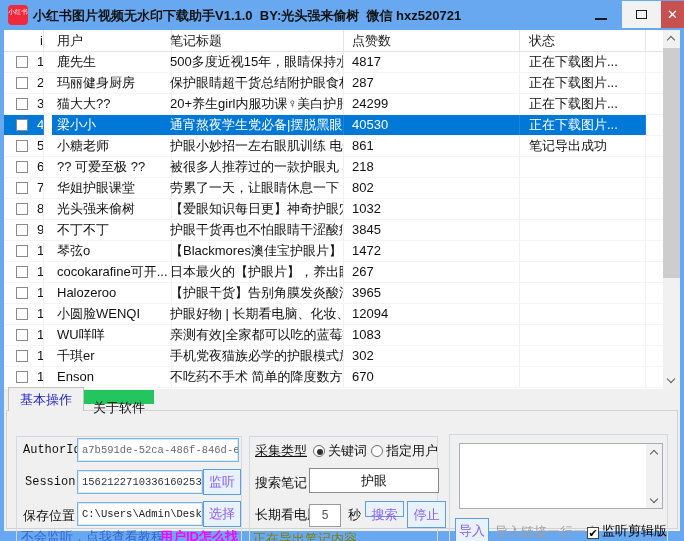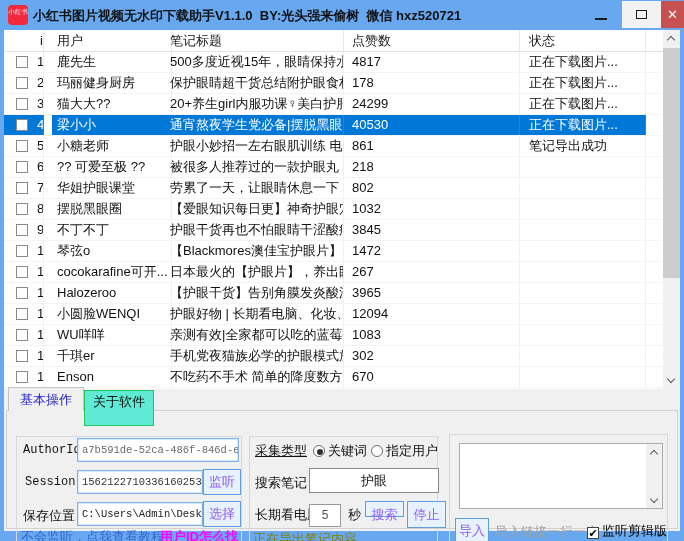--- a/index.html
+++ b/index.html
@@ -49,21 +49,21 @@
   .chev{position:absolute;left:5px;width:6px;height:6px;border-left:1.6px solid #5a5a5a;border-top:1.6px solid #5a5a5a;}
   .chev.u{top:7px;transform:rotate(45deg);} .chev.d{top:4px;transform:rotate(225deg);}
   .sb-thumb{position:absolute;left:0;top:18px;width:17px;height:230px;background:#cdcdcd;}
 
   
   .bottom{position:absolute;left:4px;top:389px;width:676px;height:142px;background:var(--panel);}
   .page{position:absolute;left:2px;top:21px;width:672px;height:119px;border:1px solid #d2d2d2;background:var(--panel);}
   .tab{position:absolute;font-size:13px;cursor:pointer;text-align:center;}
   .tab-basic{left:4px;top:-2px;width:76px;height:24px;line-height:24px;background:var(--panel);
     border:1px solid #c2c2c2;border-bottom:none;color:var(--tabBlue);z-index:3;}
-  .tab-about{left:80px;top:1px;width:70px;height:36px;line-height:21px;background:#5eead4;border:1px solid #22c55e;color:#111;z-index:2;}
+  .tab-about{left:80px;top:1px;width:70px;height:14px;line-height:21px;background:#a3a3a3;border:7px solid #22c55e;color:#111;z-index:2;}
 
   .group{position:absolute;border:1px solid #d3d9df;}
   .g-left{left:9px;top:25px;width:226px;height:110px;}
   .g-mid{left:242px;top:25px;width:189px;height:110px;}
   .g-right{left:442px;top:23px;width:219px;height:110px;}
 
   .lbl{position:absolute;font-size:13px;color:#111;white-space:nowrap;}
   .mono{font-family:"Liberation Mono","DejaVu Sans Mono",monospace;}
   .field{position:absolute;background:#fff;border:1px solid #7fb2e5;box-shadow:inset 0 0 0 1px #d6e9f9;
     font-family:"Liberation Mono","DejaVu Sans Mono",monospace;font-size:10.5px;line-height:22px;
@@ -147,21 +147,21 @@
       <div class="td c5">正在下载图片...</div>
       <div class="td c6"></div>
     </div>
         <div class="tr">
       <div class="td c1">
         <span class="cb"></span>
         <span class="idt">2</span>
       </div>
       <div class="td c2">玛丽健身厨房</div>
       <div class="td c3">保护眼睛超干货总结附护眼食材及日常用眼注意事...</div>
-      <div class="td c4">178</div>
+      <div class="td c4">287</div>
       <div class="td c5">正在下载图片...</div>
       <div class="td c6"></div>
     </div>
         <div class="tr">
       <div class="td c1">
         <span class="cb"></span>
         <span class="idt">3</span>
       </div>
       <div class="td c2">猫大大??</div>
       <div class="td c3">20+养生girl内服功课♀美白护肝护眼增发</div>
@@ -211,21 +211,21 @@
       <div class="td c3">劳累了一天，让眼睛休息一下，视力调焦动态图。...</div>
       <div class="td c4">802</div>
       <div class="td c5"></div>
       <div class="td c6"></div>
     </div>
         <div class="tr">
       <div class="td c1">
         <span class="cb"></span>
         <span class="idt">8</span>
       </div>
-      <div class="td c2">摆脱黑眼圈</div>
+      <div class="td c2">光头强来偷树</div>
       <div class="td c3">【爱眼知识每日更】神奇护眼穴位</div>
       <div class="td c4">1032</div>
       <div class="td c5"></div>
       <div class="td c6"></div>
     </div>
         <div class="tr">
       <div class="td c1">
         <span class="cb"></span>
         <span class="idt">9</span>
       </div>

